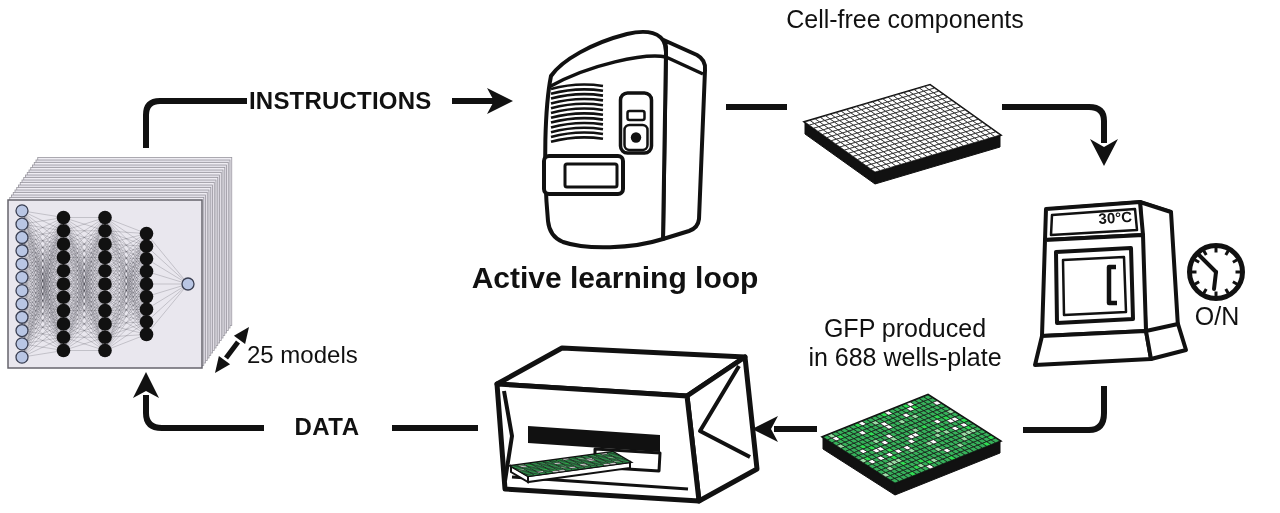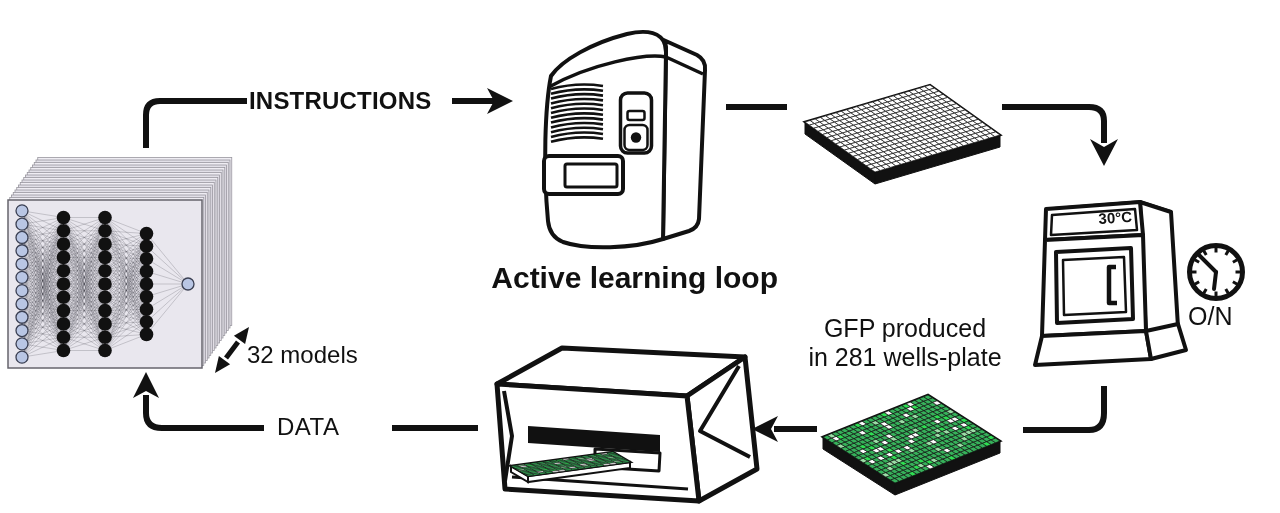--- a/index.html
+++ b/index.html
@@ -1,27 +1,27 @@
 <!DOCTYPE html>
 <html><head>
 <meta charset="utf-8">
 <style>
   html,body{margin:0;padding:0;background:#ffffff;}
   .canvas{position:relative;width:1280px;height:513px;background:#ffffff;
           font-family:"Liberation Sans",sans-serif;color:#111;overflow:hidden;}
   svg{position:absolute;left:0;top:0;}
   .lbl{position:absolute;white-space:nowrap;color:#111;}
   .cap{font-size:25px;line-height:29px;text-align:center;}
-  #lbl-title{left:452px;top:261px;width:326px;font-size:30px;font-weight:bold;text-align:right;}
+  #lbl-title{left:452px;top:261px;width:326px;font-size:30px;font-weight:bold;text-align:center;}
   #lbl-instructions{left:249px;top:87px;width:200px;font-size:24px;font-weight:bold;text-align:left;letter-spacing:.2px;}
-  #lbl-data{left:277px;top:413px;width:100px;font-size:24px;font-weight:normal;text-align:left;letter-spacing:.5px;}
+  #lbl-data{left:277px;top:413px;width:100px;font-size:24px;font-weight:bold;text-align:center;letter-spacing:.5px;}
   #lbl-dispense{left:700px;top:5px;width:410px;}
   #lbl-gfp{left:755px;top:314px;width:300px;}
   #lbl-models{left:247px;top:341px;font-size:24px;}
-  #lbl-on{left:1188px;top:302px;width:58px;font-size:25px;text-align:left;}
+  #lbl-on{left:1188px;top:302px;width:58px;font-size:25px;text-align:center;}
   #lbl-temp{left:1064px;top:210px;width:68px;font-size:15px;font-weight:bold;text-align:right;
             transform:rotate(-3.5deg);}
 </style>
 </head>
 <body>
 
 <div class="canvas">
 
   <svg width="1280" height="513" viewBox="0 0 1280 513">
 
@@ -1465,23 +1465,24 @@
 
     <g fill="none" stroke="#111" stroke-width="6">
       <path d="M478,428 H392"></path>
       <path d="M264,428 H162 Q146,428 146,413 V395"></path>
       <polygon points="146,372 133,398 146,391 159,398" fill="#111" stroke="none"></polygon>
     </g>
   </svg>
 
   <div class="lbl" id="lbl-instructions">INSTRUCTIONS</div>
   <div class="lbl cap" id="lbl-dispense">
+    <div>Cell-free components</div>
   </div>
   <div class="lbl" id="lbl-title">Active learning loop</div>
-  <div class="lbl" id="lbl-models">32 models</div>
+  <div class="lbl" id="lbl-models">25 models</div>
   <div class="lbl" id="lbl-data">DATA</div>
   <div class="lbl cap" id="lbl-gfp">
     <div>GFP produced</div>
-    <div>in 281 wells-plate</div>
+    <div>in 688 wells-plate</div>
   </div>
   <div class="lbl" id="lbl-temp">30°C</div>
   <div class="lbl" id="lbl-on">O/N</div>
 </div>
 
 </body></html>

